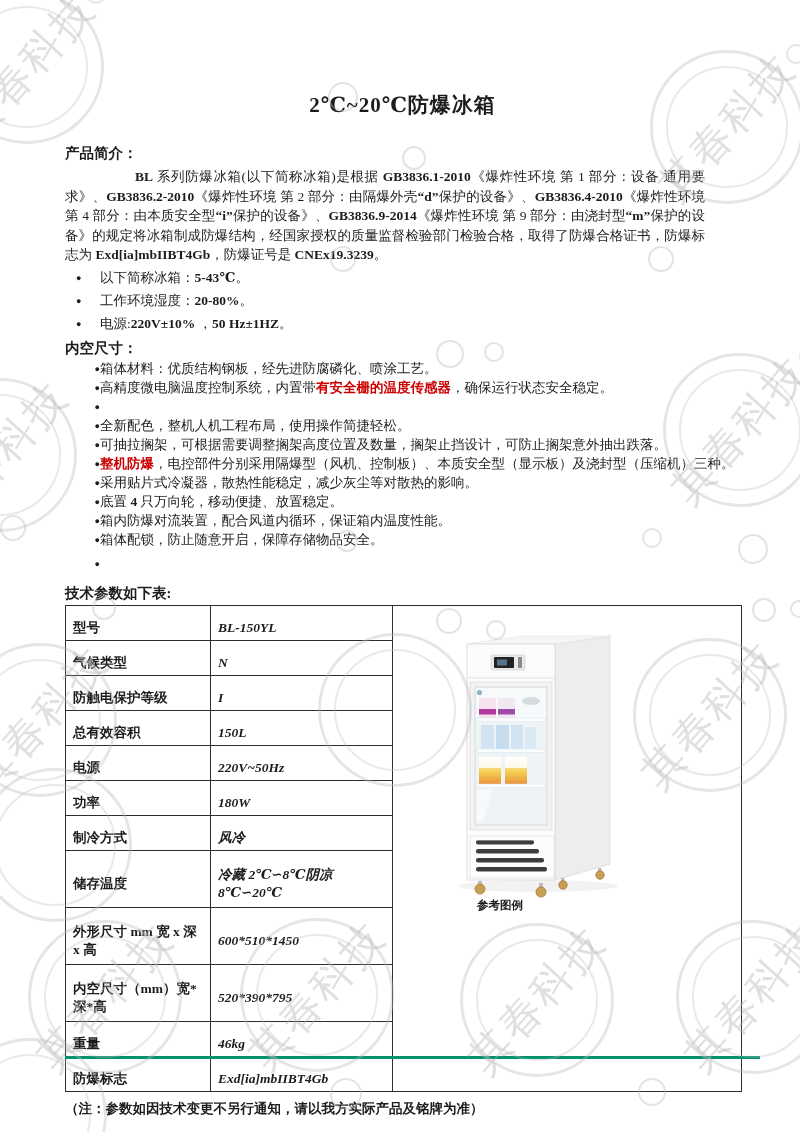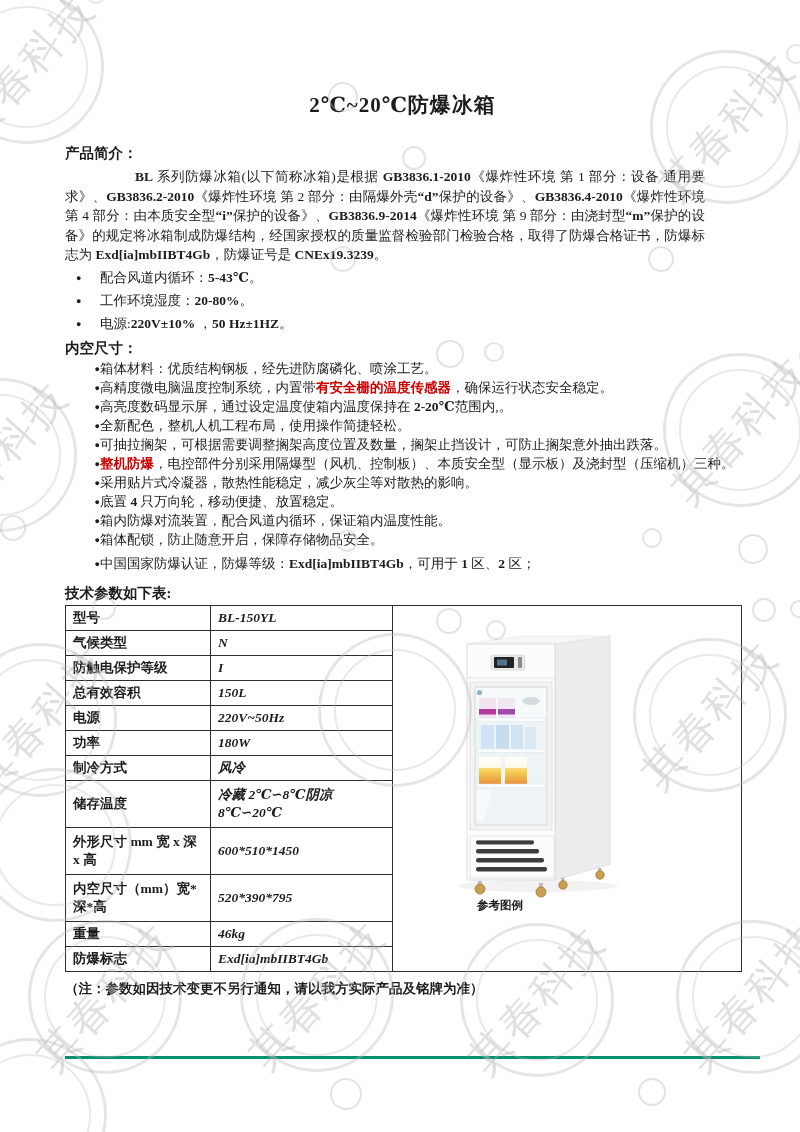--- a/index.html
+++ b/index.html
@@ -46,21 +46,21 @@
   .dot::before{content:"●";font-size:9px;position:relative;top:-1px;}
   .h-feat{margin-top:4px;}
   .h-table{margin-top:10px;margin-bottom:3px;}
   .b{font-weight:bold;}
   
   table.specs{
     border-collapse:collapse;width:640px;table-layout:fixed;
     font-size:13.5px;font-weight:bold;
   }
   table.specs td{
-    border:1.5px solid #2e2e2e;padding:1px 4px 1px 7px;
+    border:1.5px solid #2e2e2e;padding:11px 4px 1px 7px;
     vertical-align:middle;line-height:18px;
   }
   td.lbl{width:133px;}
   td.val{width:170px;padding-left:9px;font-style:italic;}
   tr.s td{height:22px;}
   tr.t td{height:44px;}
   td.img-cell{width:337px;padding:0;position:relative;}
   .fridge-wrap{position:absolute;inset:0;}
   .img-caption{
     position:absolute;left:84px;top:290px;
@@ -80,21 +80,21 @@
 <div class="content">
 
   <h1>2℃~20℃防爆冰箱</h1>
 
   <h2 class="h-intro">产品简介：</h2>
   <p class="intro-p"><span class="b">BL</span><span> 系列防爆冰箱(以下简称冰箱)是根据 </span><span class="b">GB3836.1-2010</span><span>《爆炸性环境 第 1 部分：设备 通用要求》、</span><span class="b">GB3836.2-2010</span><span>《爆炸性环境 第 2 部分：由隔爆外壳</span><span class="b">“d”</span><span>保护的设备》、</span><span class="b">GB3836.4-2010</span><span>《爆炸性环境 第 4 部分：由本质安全型</span><span class="b">“i”</span><span>保护的设备》、</span><span class="b">GB3836.9-2014</span><span>《爆炸性环境 第 9 部分：由浇封型</span><span class="b">“m”</span><span>保护的设备》的规定将冰箱制成防爆结构，经国家授权的质量监督检验部门检验合格，取得了防爆合格证书，防爆标志为 </span><span class="b">Exd[ia]mbIIBT4Gb</span><span>，防爆证号是 </span><span class="b">CNEx19.3239</span><span>。</span></p>
 
   <ul class="bullets">
     <li>
         <span class="dot"></span>
-        <span><span>配合风道内循环：</span><span class="b">5-43℃</span><span>。</span></span>
+        <span><span>以下简称冰箱：</span><span class="b">5-43℃</span><span>。</span></span>
       </li>
     <li>
         <span class="dot"></span>
         <span><span>工作环境湿度：</span><span class="b">20-80%</span><span>。</span></span>
       </li>
     <li>
         <span class="dot"></span>
         <span><span>电源:</span><span class="b">220V±10%</span><span> ，</span><span class="b">50 Hz±1HZ</span><span>。</span></span>
       </li>
   </ul>
@@ -104,21 +104,20 @@
     <li>
         <span class="dot"></span>
         <span><span>箱体材料：优质结构钢板，经先进防腐磷化、喷涂工艺。</span></span>
       </li>
     <li>
         <span class="dot"></span>
         <span><span>高精度微电脑温度控制系统，内置带</span><span class="b" style="color: rgb(204, 0, 0);">有安全栅的温度传感器</span><span>，确保运行状态安全稳定。</span></span>
       </li>
     <li>
         <span class="dot"></span>
-        <span><span>高亮度数码显示屏，通过设定温度使箱内温度保持在 </span><span class="b">2-20℃</span><span>范围内,。</span></span>
       </li>
     <li>
         <span class="dot"></span>
         <span><span>全新配色，整机人机工程布局，使用操作简捷轻松。</span></span>
       </li>
     <li>
         <span class="dot"></span>
         <span><span>可抽拉搁架，可根据需要调整搁架高度位置及数量，搁架止挡设计，可防止搁架意外抽出跌落。</span></span>
       </li>
     <li>
@@ -136,21 +135,20 @@
     <li>
         <span class="dot"></span>
         <span><span>箱内防爆对流装置，配合风道内循环，保证箱内温度性能。</span></span>
       </li>
     <li>
         <span class="dot"></span>
         <span><span>箱体配锁，防止随意开启，保障存储物品安全。</span></span>
       </li>
     <li class="gap">
         <span class="dot"></span>
-        <span><span>中国国家防爆认证，防爆等级：</span><span class="b">Exd[ia]mbIIBT4Gb</span><span>，可用于 </span><span class="b">1</span><span> 区、</span><span class="b">2</span><span> 区；</span></span>
       </li>
   </ul>
 
   <h2 class="h-table">技术参数如下表:</h2>
 
   <table class="specs">
     <tbody>
       <tr class="s">
         <td class="lbl">型号</td>
         <td class="val">BL-150YL</td>

